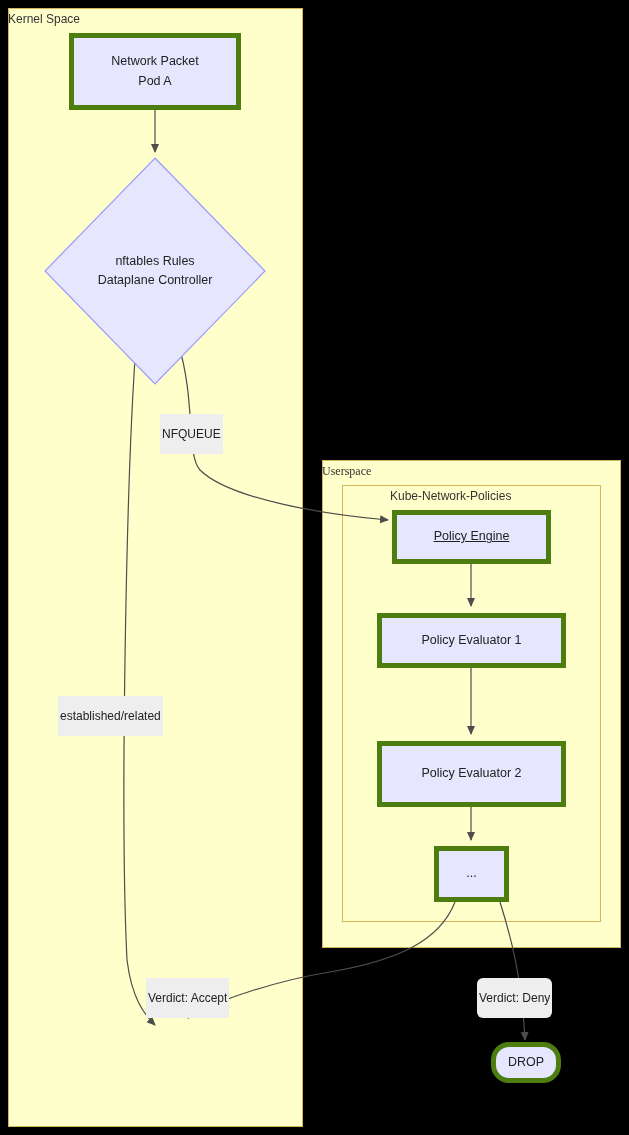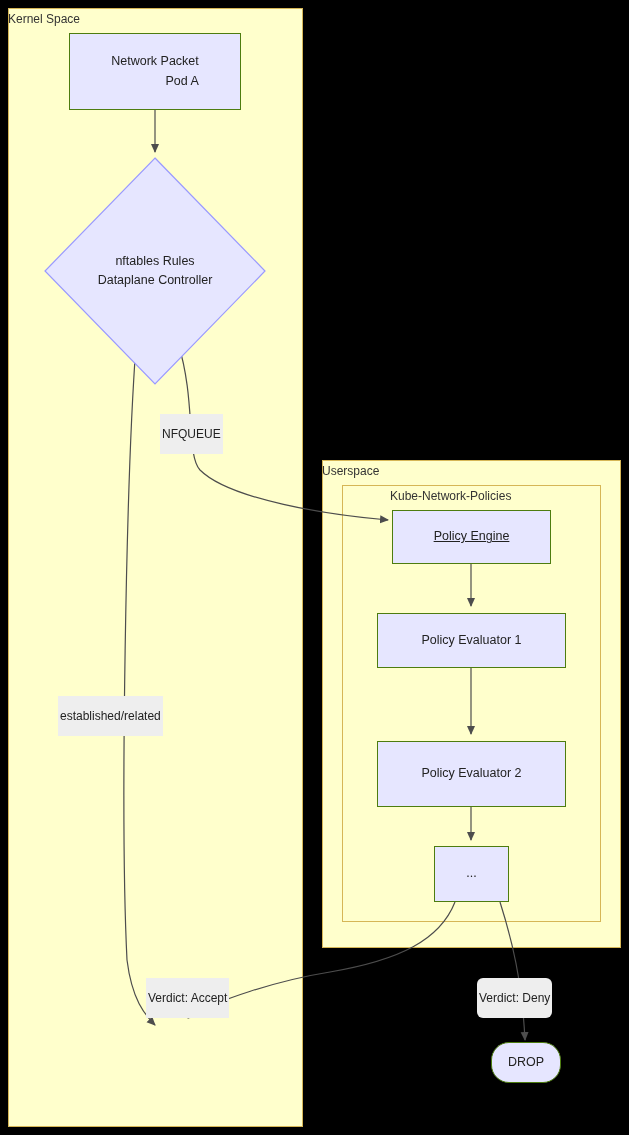--- a/index.html
+++ b/index.html
@@ -38,28 +38,28 @@
   .cluster-label {
     position: absolute;
     font-size: 12px;
     color: #333333;
     text-align: left;
     white-space: nowrap;
   }
   .node {
     position: absolute;
     box-sizing: border-box;
-    border: 1px solid #4d7c0f;
+    border: 5px solid #4d7c0f;
     background: #e6e6ff;
     color: #222222;
     font-size: 12.5px;
     display: flex;
     align-items: center;
     justify-content: center;
-    text-align: right;
+    text-align: center;
     line-height: 1.55;
     white-space: pre-line;
   }
   .node.rounded {
     border-radius: 18px;
   }
   .diamond-wrap {
     position: absolute;
   }
   .diamond-wrap .diamond-text {
@@ -88,21 +88,21 @@
 </style>
 </head>
 <body>
 
 <div id="canvas">
 
   <div class="cluster" style="left:8px; top:8px; width:295px; height:1119px;"></div>
   <div class="cluster-label" style="left:8px; top:12px; width:295px;">Kernel Space</div>
 
   <div class="cluster" style="left:322px; top:460px; width:299px; height:488px;"></div>
-  <div class="cluster-label" style="left:322px; top:464px; width:299px;">Userspace</div>
+  <div class="cluster-label" style="left:322px; top:464px; width:299px;font-family:Liberation Serif, serif;">Userspace</div>
 
   <div class="cluster-inner" style="left:342px; top:485px; width:259px; height:437px;"></div>
   <div class="cluster-label" style="left:342px; top:489px; width:259px;padding-left:48px;">Kube-Network-Policies</div>
 
   <svg class="edges" viewBox="0 0 629 1135">
     <defs>
       <marker id="arrow" markerWidth="10" markerHeight="10" refX="8" refY="4" orient="auto" markerUnits="userSpaceOnUse">
         <path d="M0,0 L9,4 L0,8 z" fill="#4d4d4d"></path>
       </marker>
     </defs>

